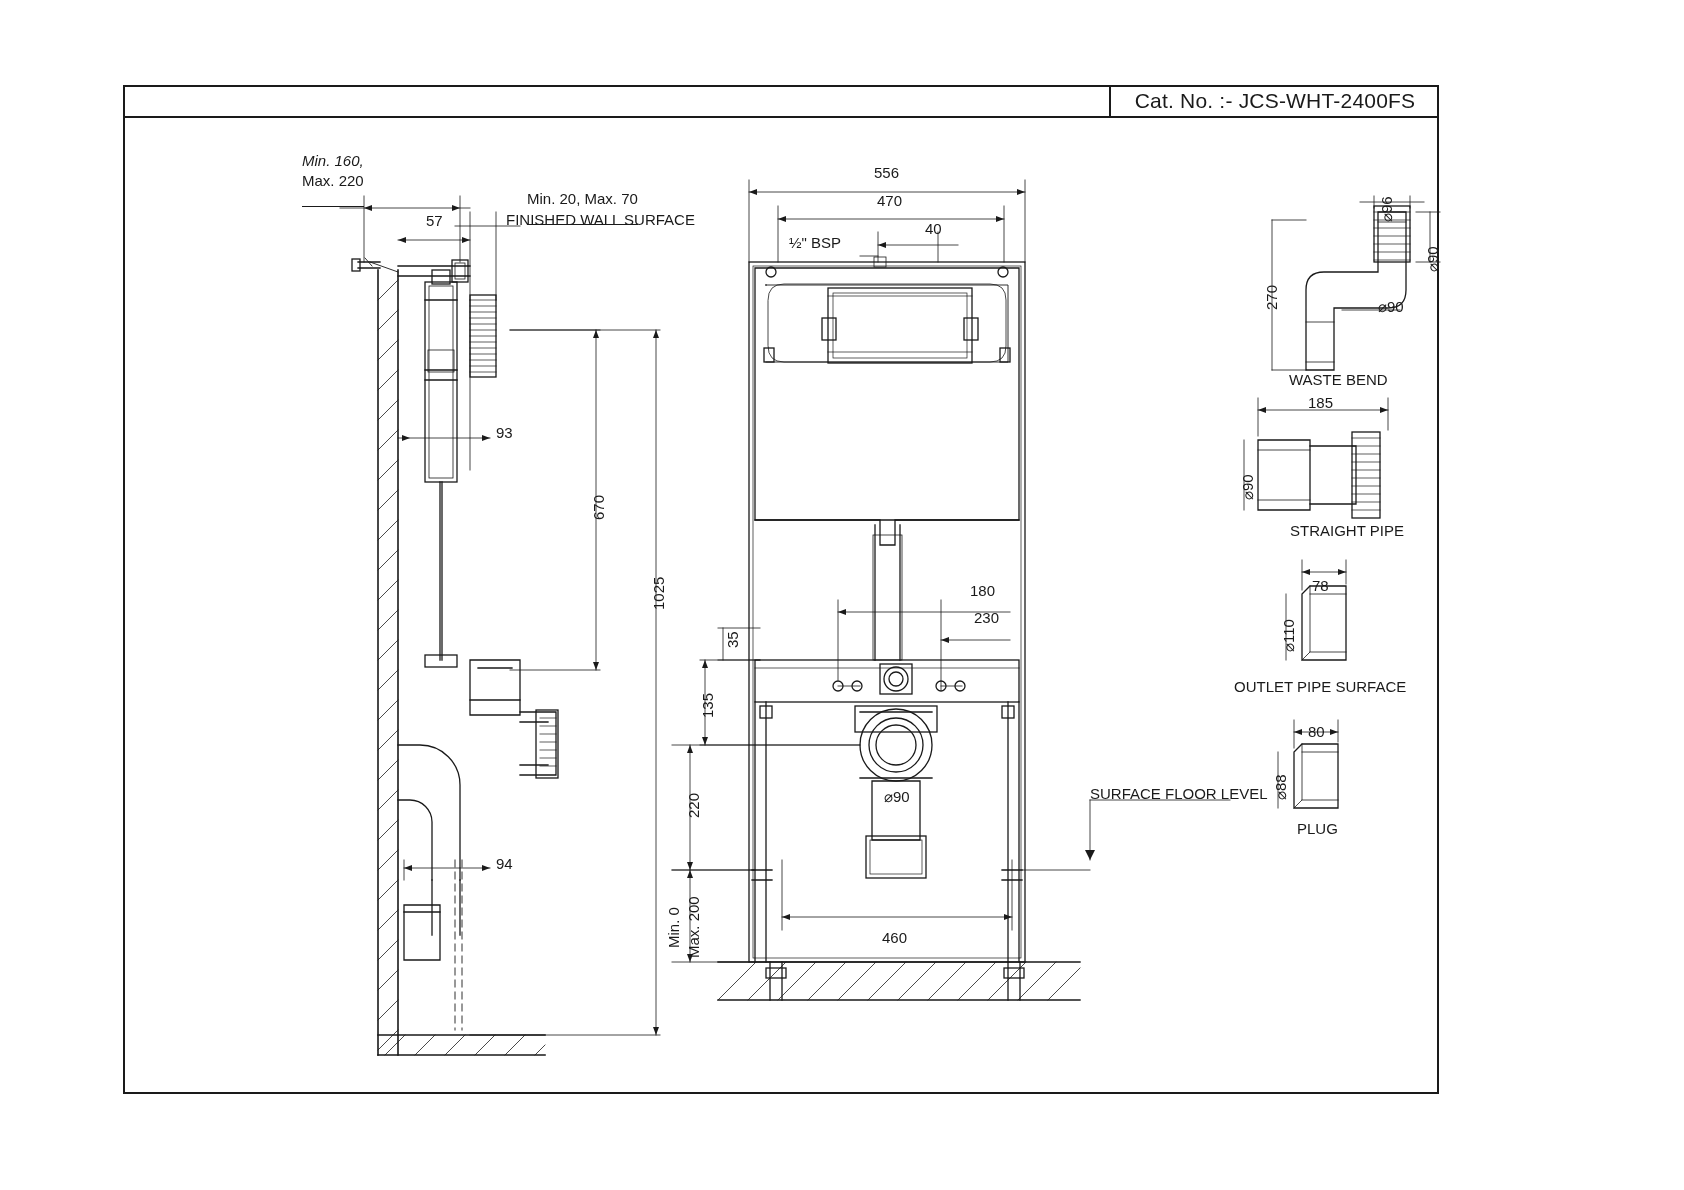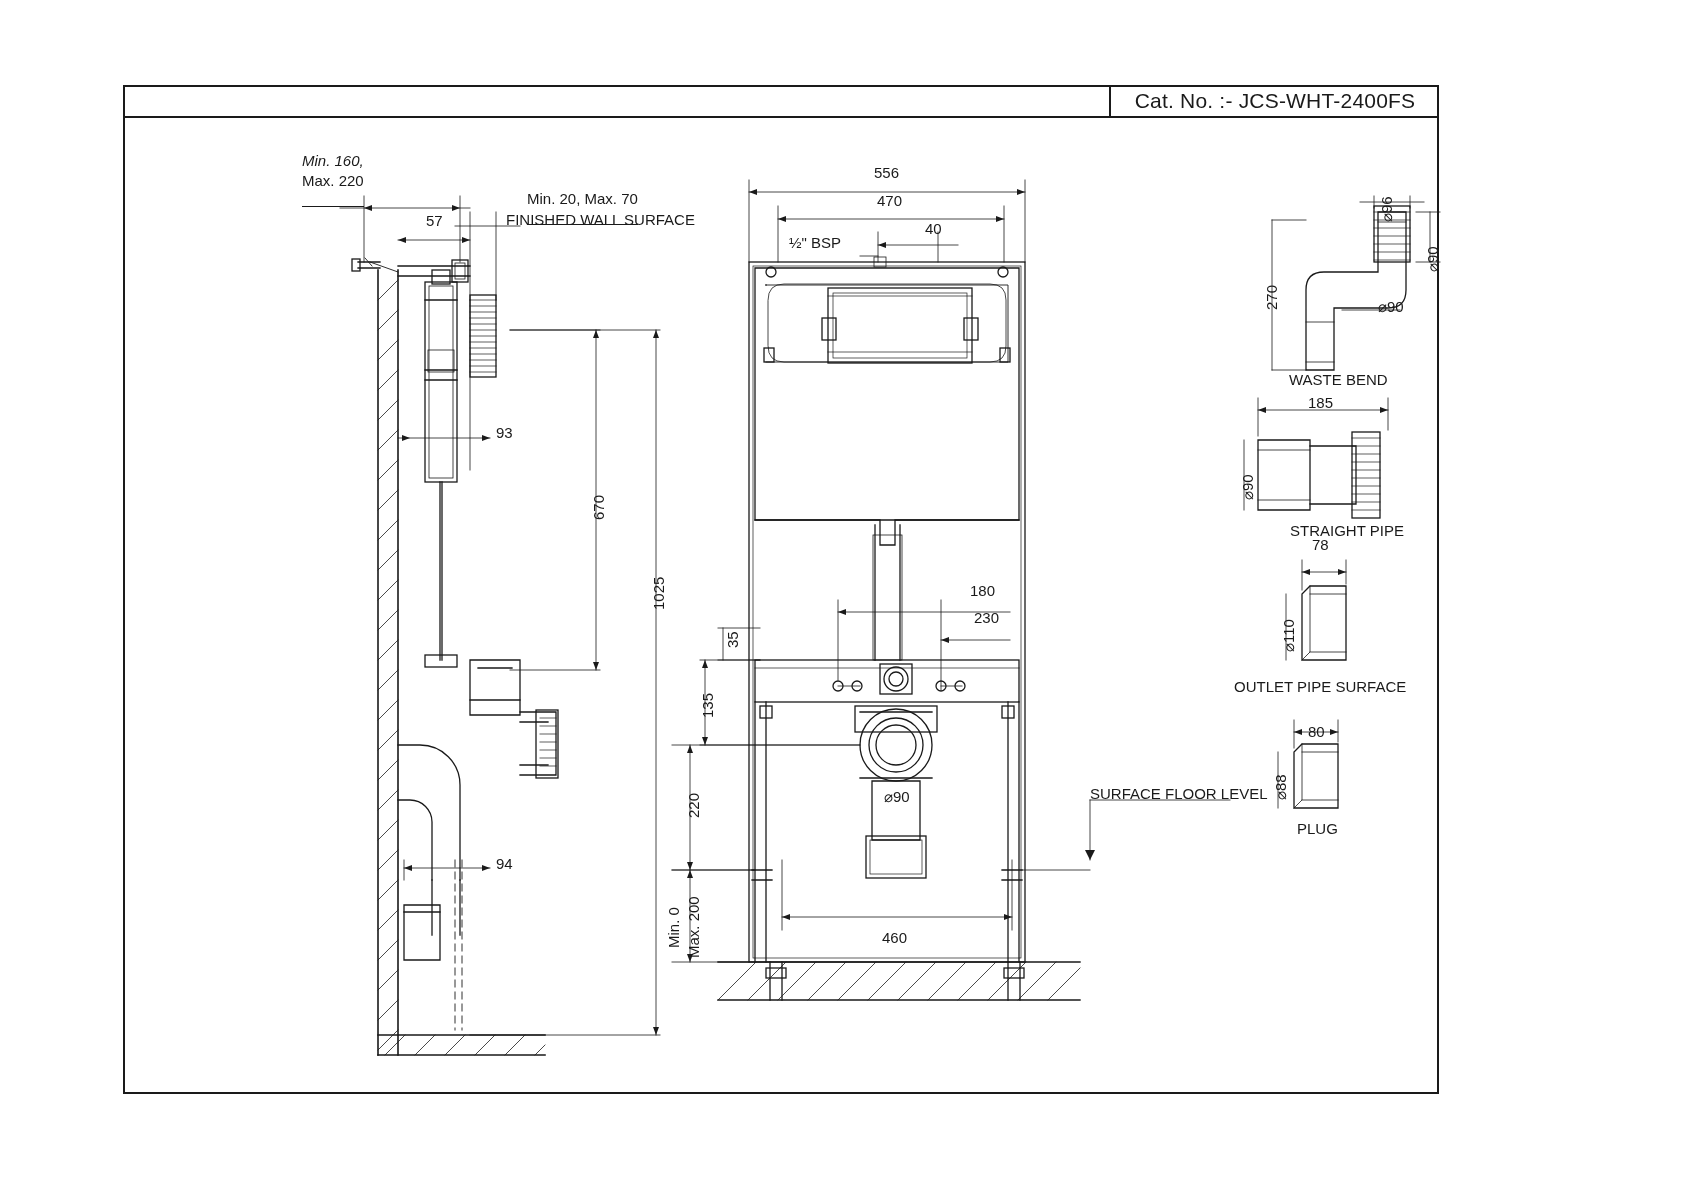--- a/index.html
+++ b/index.html
@@ -494,21 +494,21 @@
   <div class="lbl rot" style="left:1378px; top:222px;">⌀96</div>
   <div class="lbl rot" style="left:1424px; top:272px;">⌀90</div>
   <div class="lbl rot" style="left:1263px; top:310px;">270</div>
   <div class="lbl" style="left:1378px; top:298px;">⌀90</div>
   <div class="lbl" style="left:1289px; top:371px;">WASTE BEND</div>
 
   <div class="lbl" style="left:1308px; top:394px;">185</div>
   <div class="lbl rot" style="left:1239px; top:500px;">⌀90</div>
   <div class="lbl" style="left:1290px; top:522px;">STRAIGHT PIPE</div>
 
-  <div class="lbl" style="left:1312px; top:536px;">78</div>
+  <div class="lbl" style="left:1312px; top:577px;">78</div>
   <div class="lbl rot" style="left:1280px; top:652px;">⌀110</div>
   <div class="lbl" style="left:1234px; top:678px;">OUTLET PIPE SURFACE</div>
 
   <div class="lbl" style="left:1308px; top:723px;">80</div>
   <div class="lbl rot" style="left:1272px; top:800px;">⌀88</div>
   <div class="lbl" style="left:1297px; top:820px;">PLUG</div>
 
 </div>
 
 </body></html>

